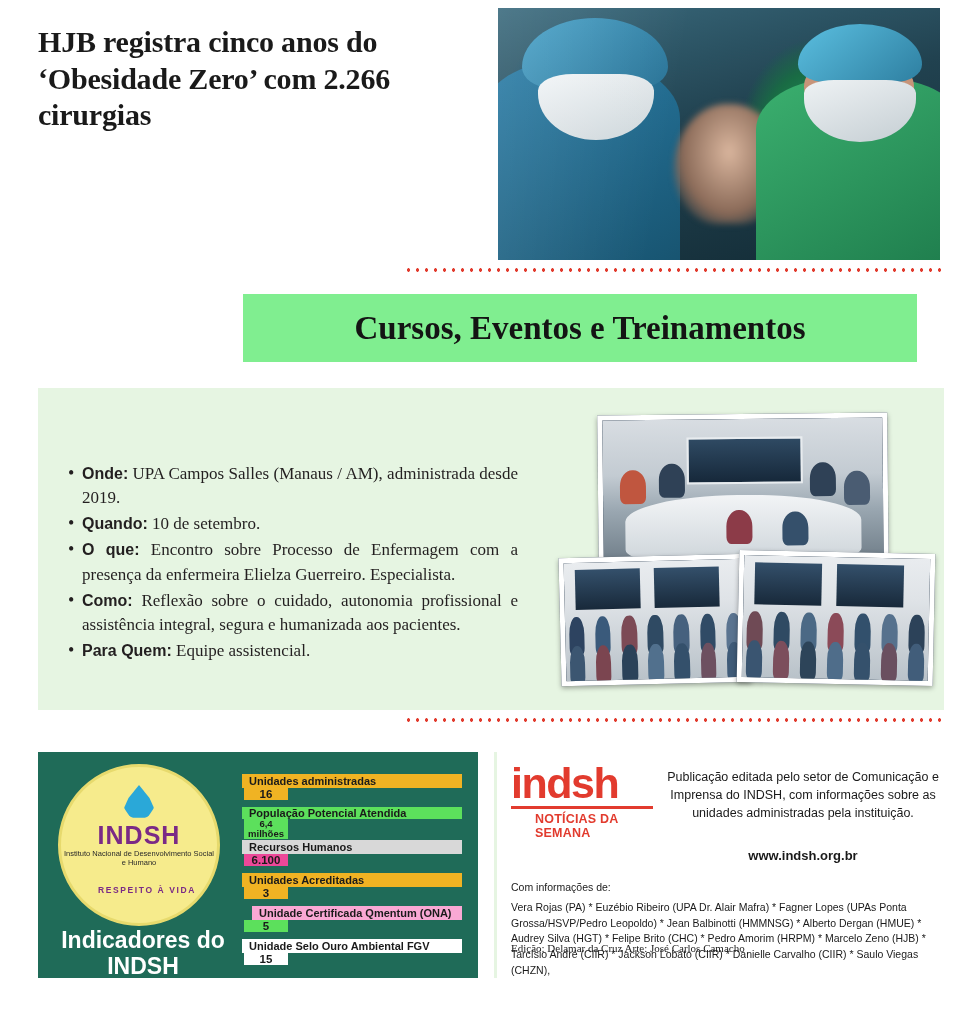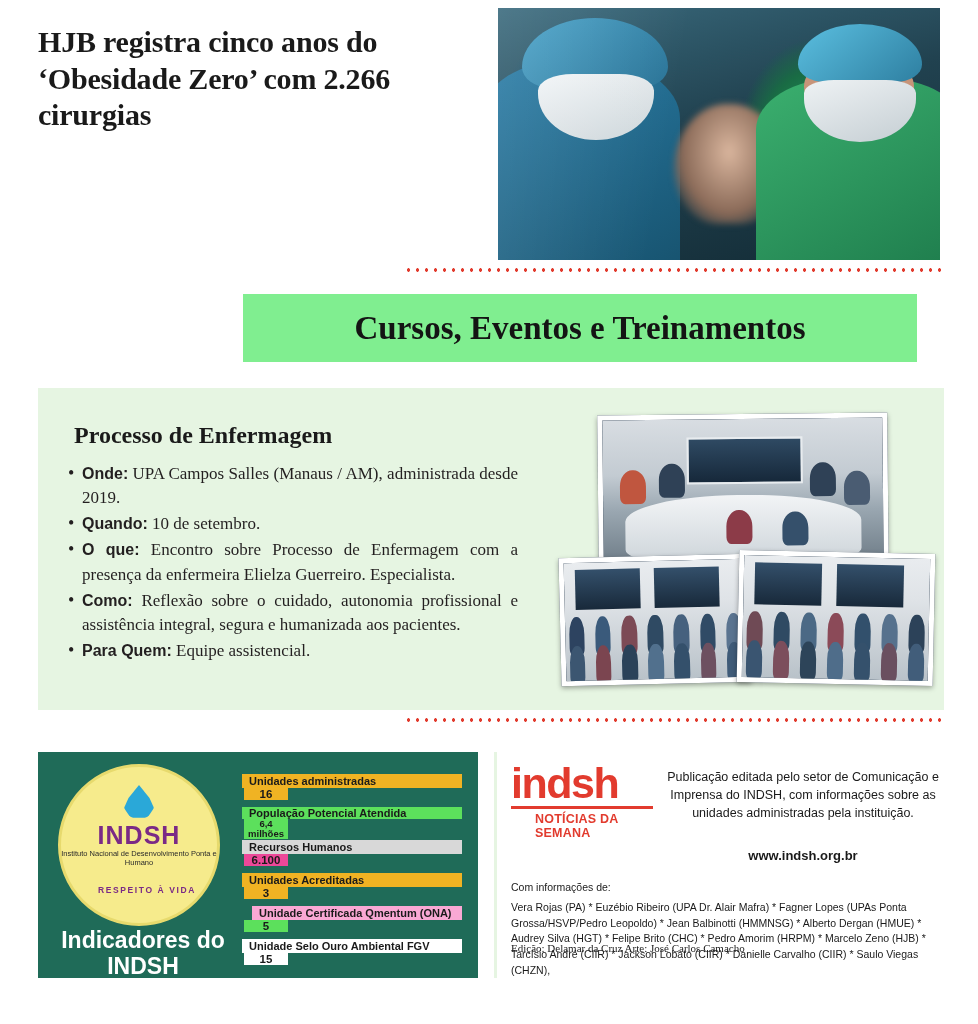--- a/index.html
+++ b/index.html
@@ -480,21 +480,20 @@
   </div>
 </div>
 
 <div class="dot-divider dd-1"></div>
 
 <div class="banner">
   <div class="banner-title">Cursos, Eventos e Treinamentos</div>
 </div>
 
 <div class="event-panel">
-  <div class="event-title">Processo de Enfermagem</div>
 
   <div class="event-list">
     <div class="event-item">
       <span class="bullet">•</span>
       <b>Onde:</b>
       <span>UPA Campos Salles (Manaus / AM), administrada desde 2019.</span>
     </div>
     <div class="event-item">
       <span class="bullet">•</span>
       <b>Quando:</b>
@@ -582,21 +581,21 @@
     </div>
   </div>
 </div>
 
 <div class="dot-divider dd-2"></div>
 
 <div class="indicators">
   <div class="ind-seal">
     <div class="seal-drop"></div>
     <div class="seal-brand">INDSH</div>
-    <div class="seal-sub">Instituto Nacional de Desenvolvimento Ponta e Humano</div>
+    <div class="seal-sub">Instituto Nacional de Desenvolvimento Social e Humano</div>
     <div class="seal-motto">RESPEITO À VIDA</div>
   </div>
 
   <div class="ind-heading">Indicadores do INDSH</div>
 
   <div class="ind-rows">
     <div class="ind-row">
       <div class="ind-label" style="background:#F0B323;">Unidades administradas</div>
       <div class="ind-value" style="background:#F0B323;">16</div>
     </div>

